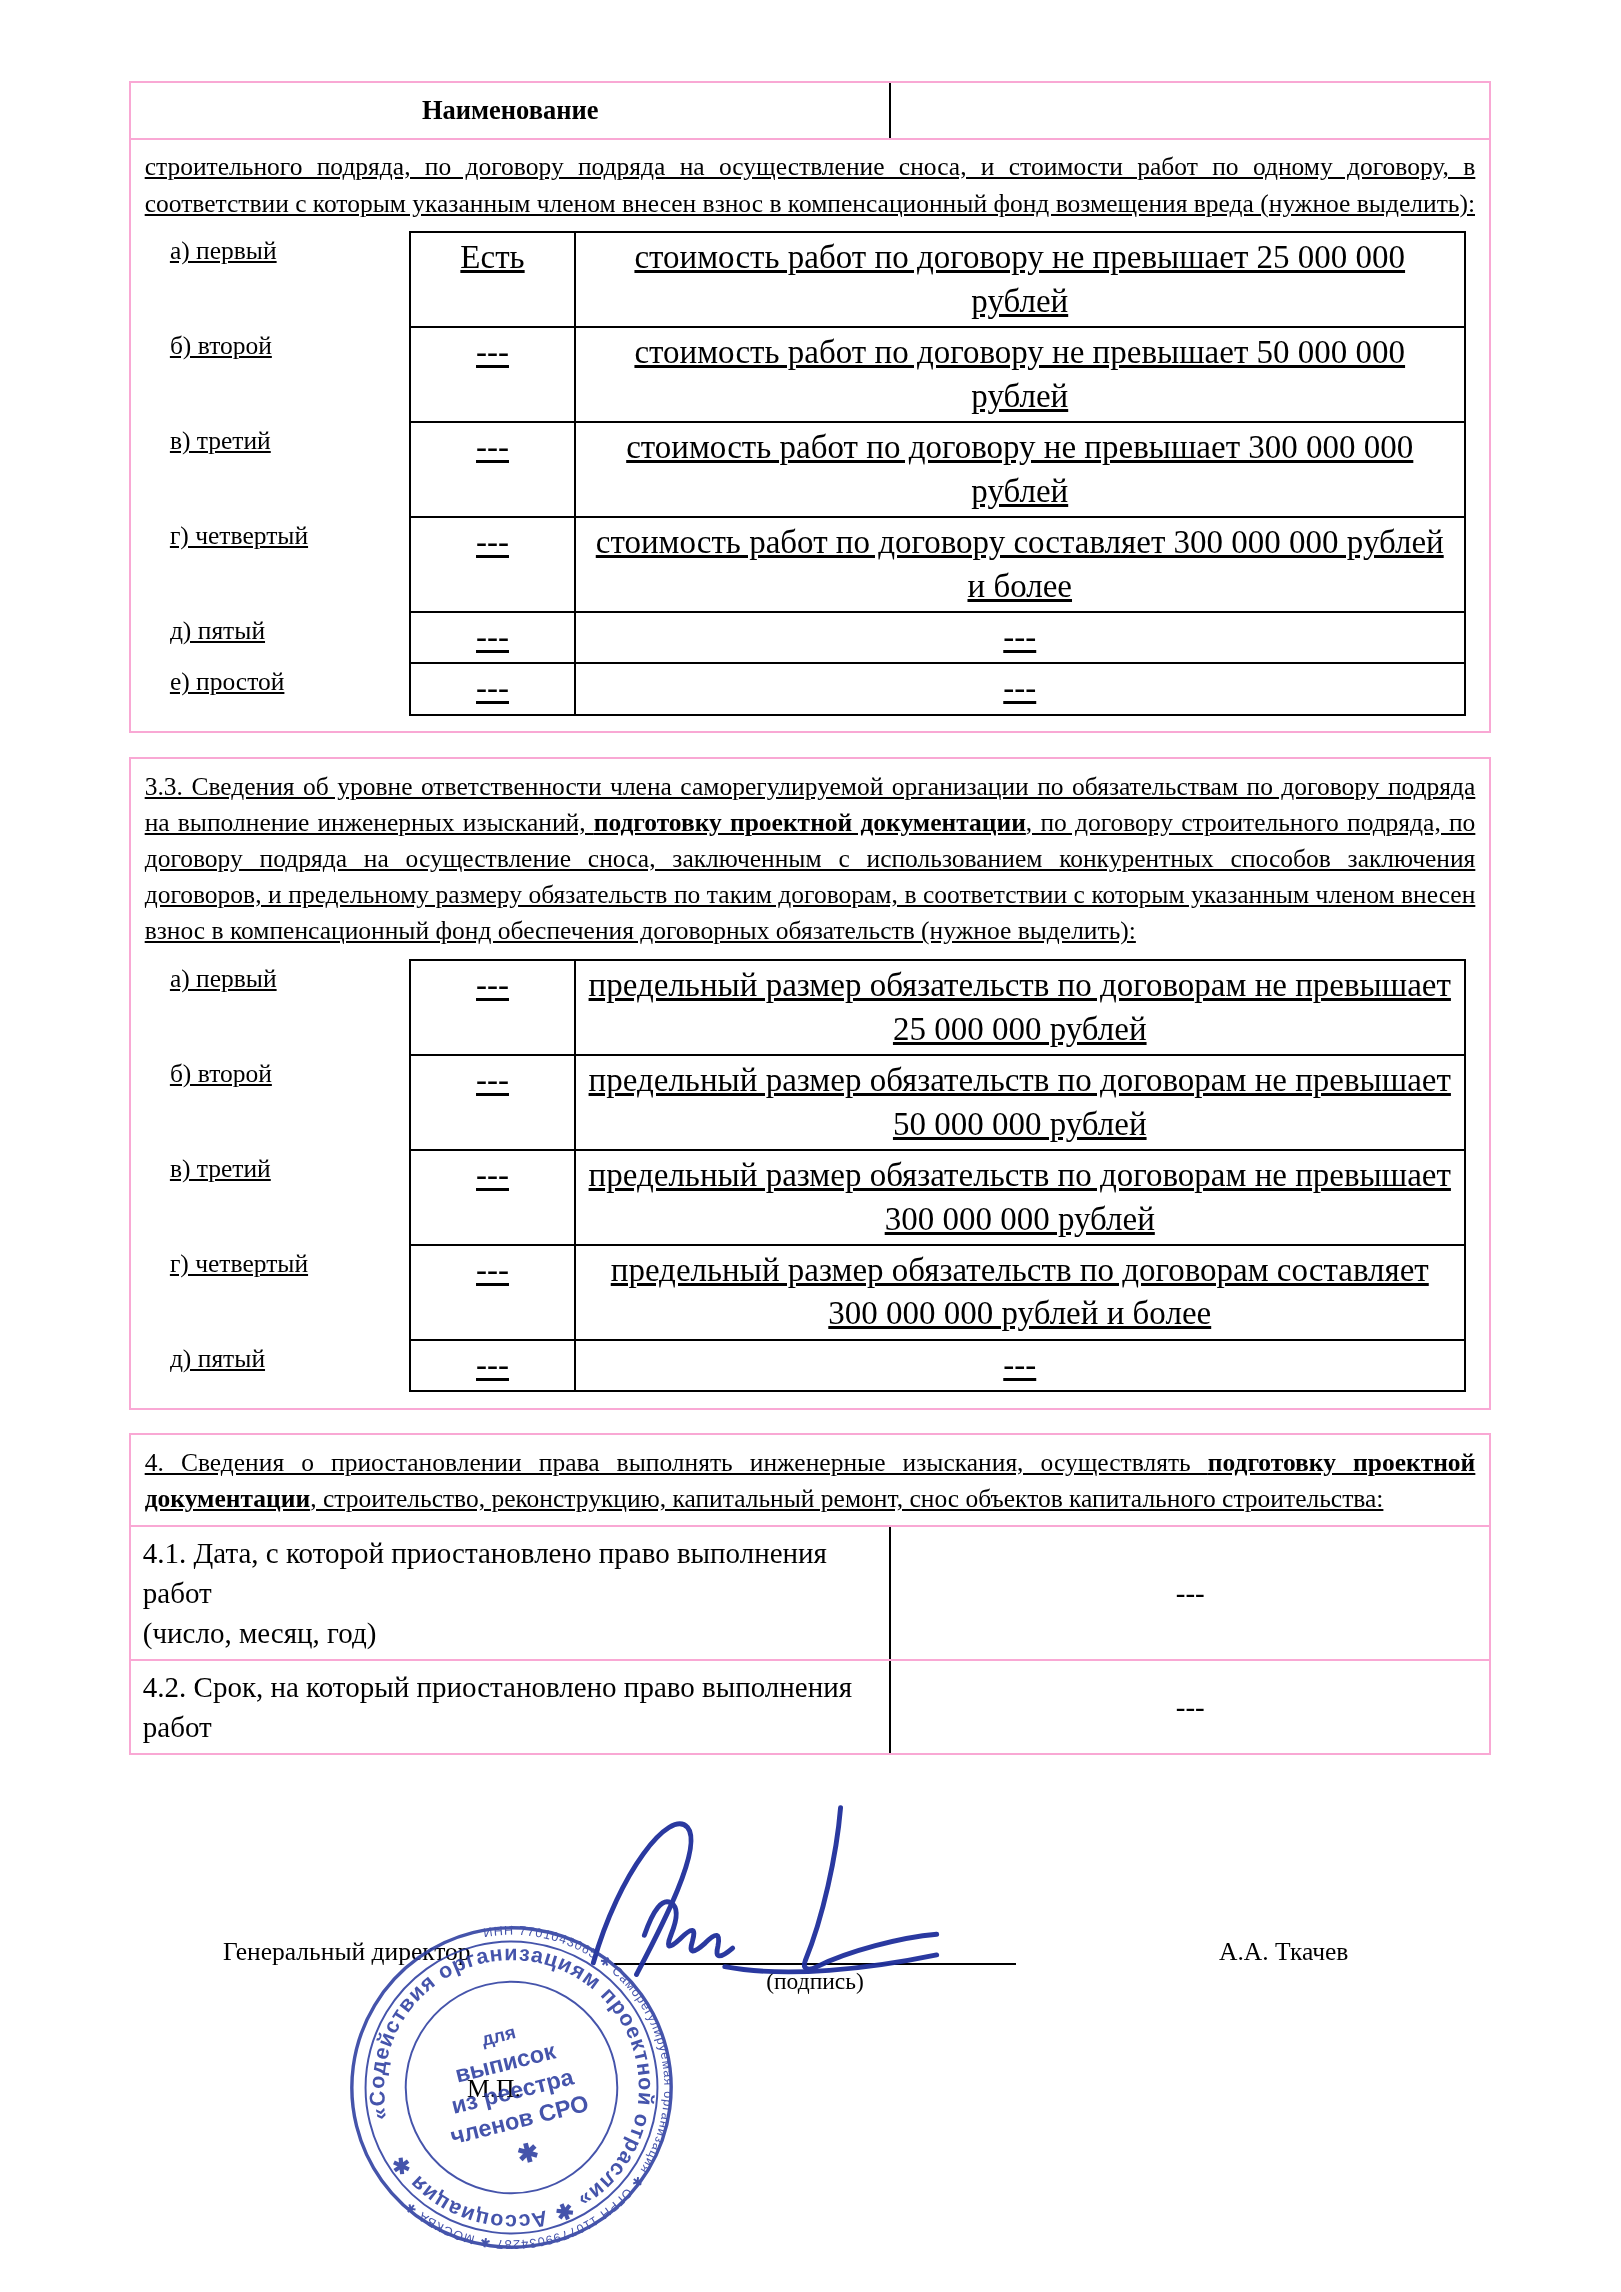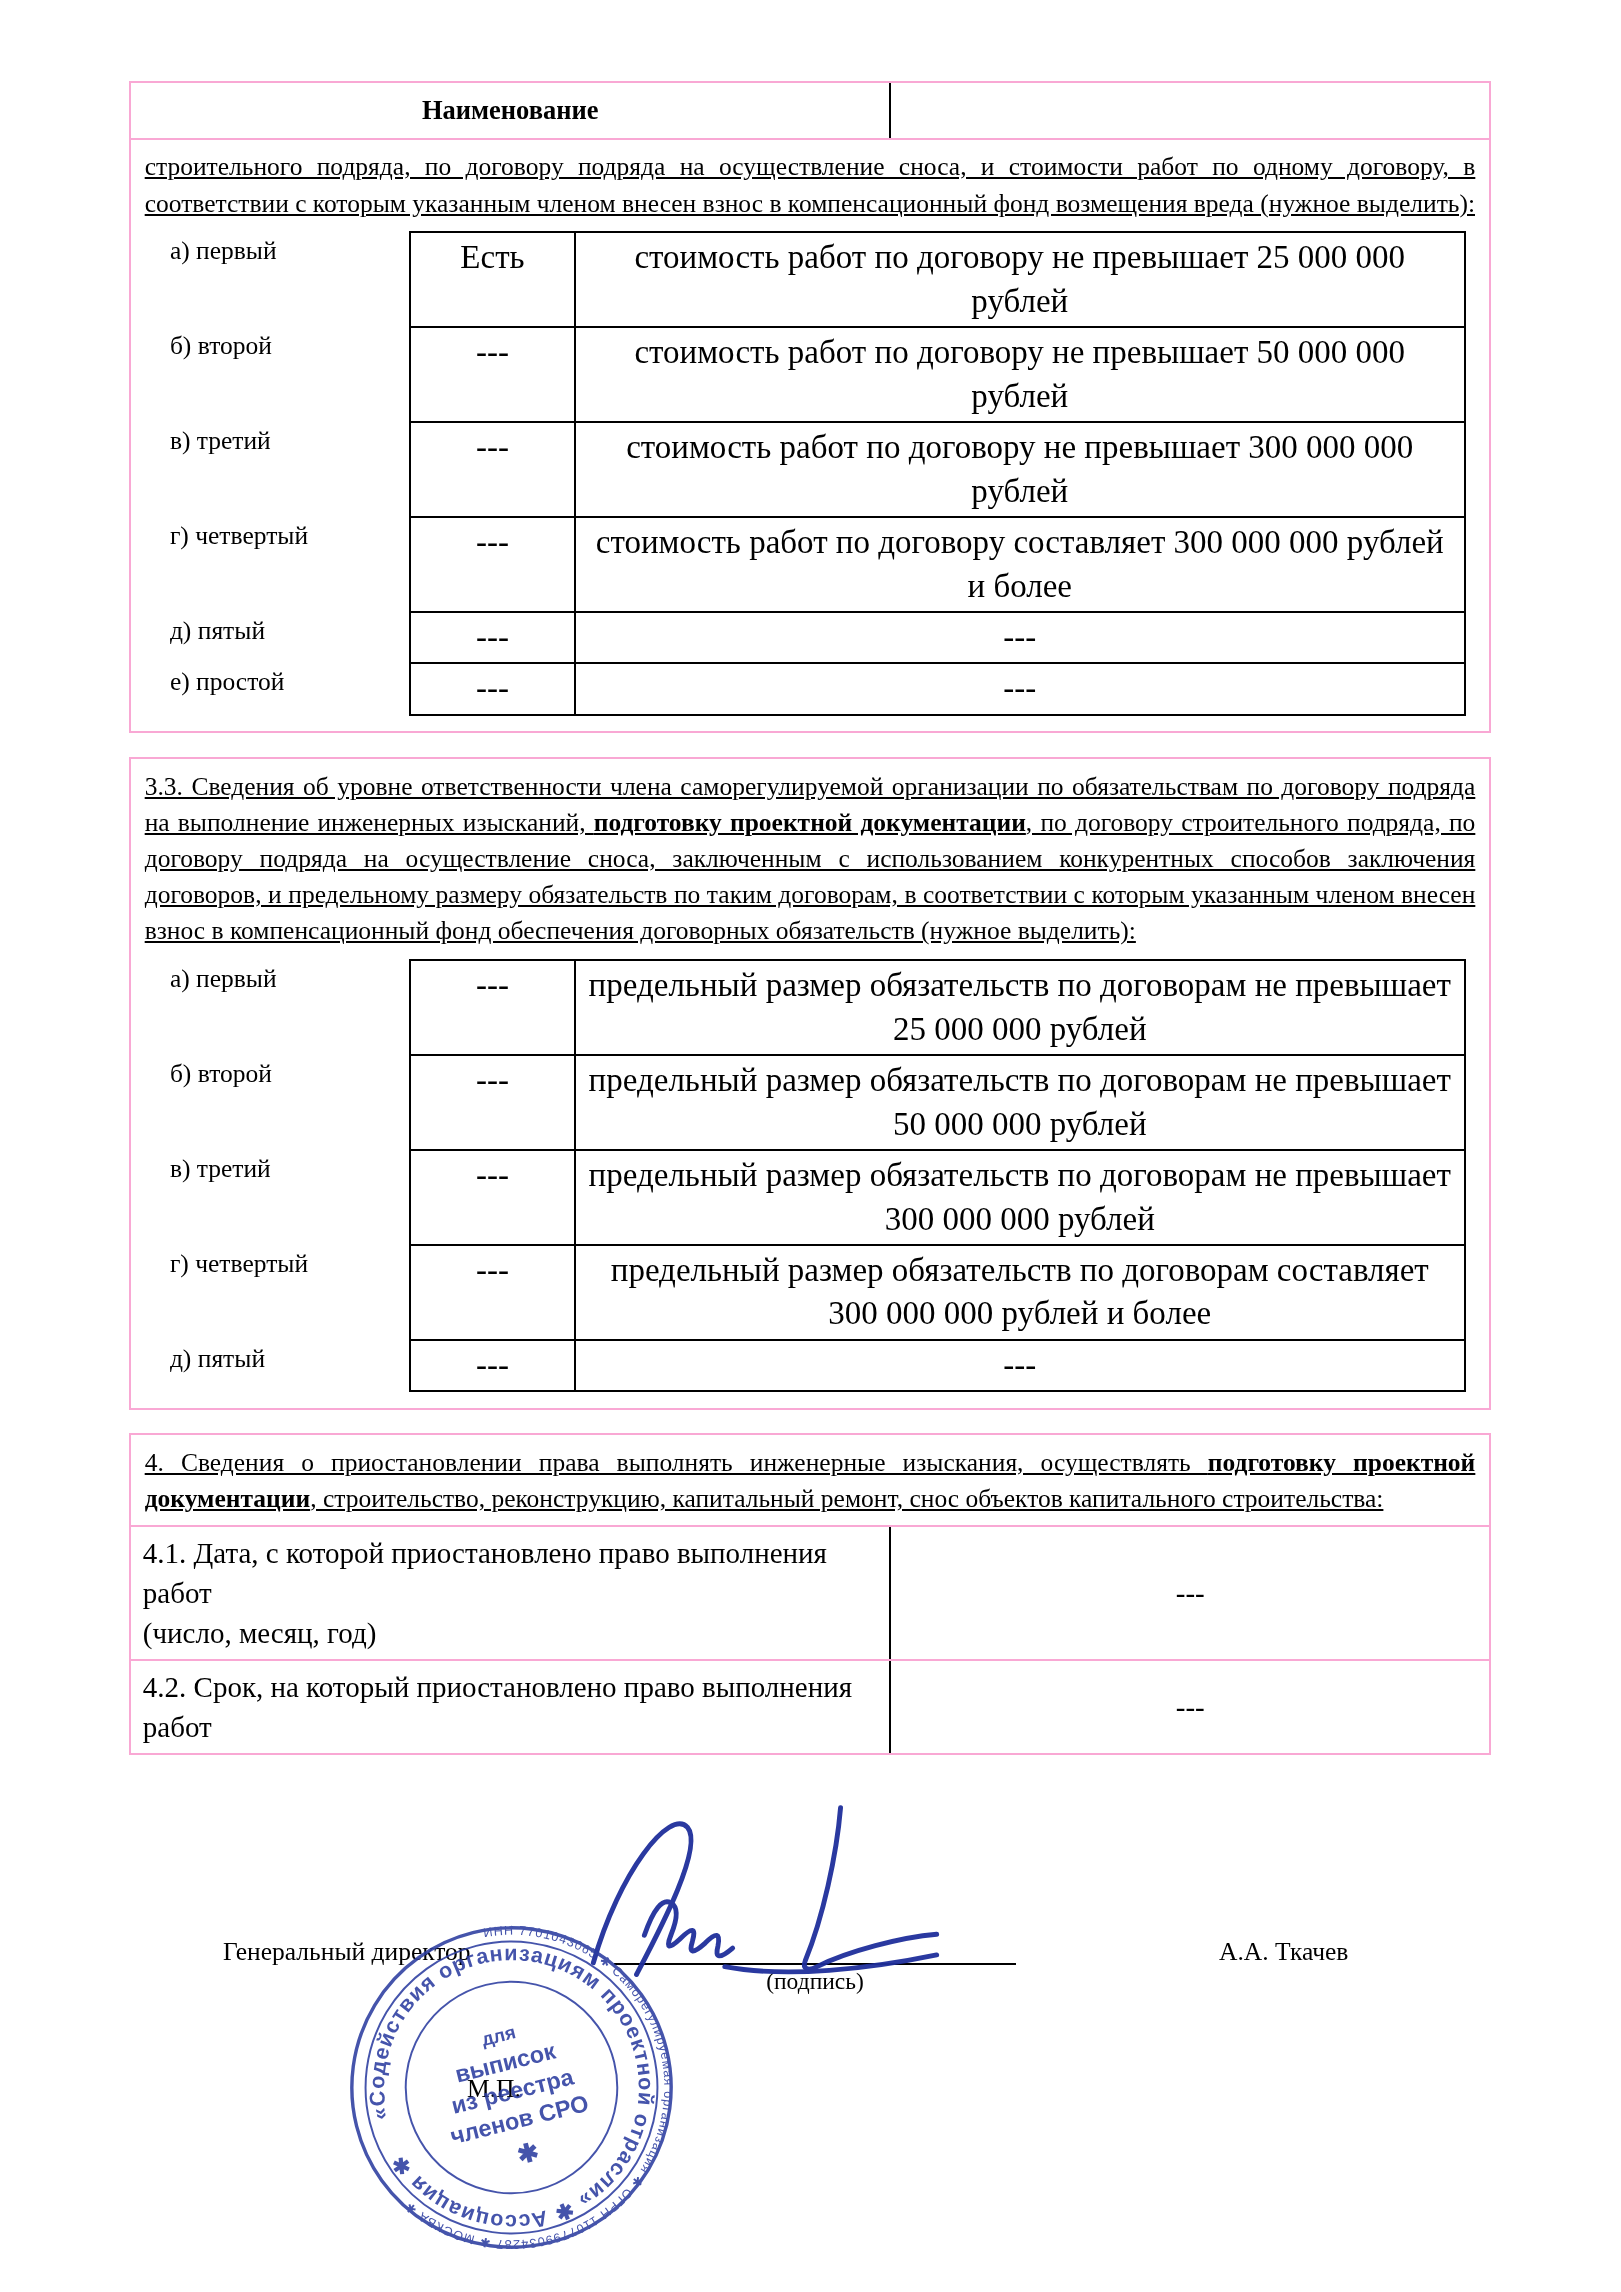--- a/index.html
+++ b/index.html
@@ -9,21 +9,21 @@
   }
   .content{position:absolute;left:129px;top:83px;width:1362px;}
   .block{border:2px solid #f9a8d4;margin-top:-2px;background:#fff;}
   .gap{height:25.5px;}
   .hdr{display:flex;font-weight:bold;font-size:26.5px;}
   .hdr-cell{padding:11.8px 7.8px;text-align:center;box-sizing:border-box;}
   .hdr-left{width:56%;border-right:2px solid #000;}
   .hdr-right{flex:1;}
   .para{font-size:25.5px;line-height:1.42;text-align:justify;padding:9.8px 13.7px 7.8px 13.7px;text-decoration:underline;}
   .para b{font-weight:bold;}
-  .levels{padding:3.9px 23.5px 15.7px 33px;}
+  .levels{padding:3.9px 23.5px 15.7px 33px;text-decoration:underline;}
   .lrow{display:grid;grid-template-columns:245px 167px 1fr;margin-top:-2px;}
   .llabel{font-size:25.5px;padding:4.9px 5.9px 0 5.9px;}
   .lcell{border:2px solid #000;font-size:33px;text-align:center;padding:2.9px 9.8px;line-height:1.32;box-sizing:border-box;}
   .ldesc{border-left:none;}
   .ldesc div{line-height:1.32;}
   .frow{display:flex;font-size:29px;}
   .frow-left{width:56%;border-right:2px solid #000;box-sizing:border-box;padding:5.9px 11.8px;line-height:1.38;}
   .frow-right{flex:1;display:flex;align-items:center;justify-content:center;}
   .sig-section{position:relative;height:490px;margin-top:39px;font-size:25.5px;}
   .sig-pos{position:absolute;left:94px;top:143px;white-space:nowrap;}

